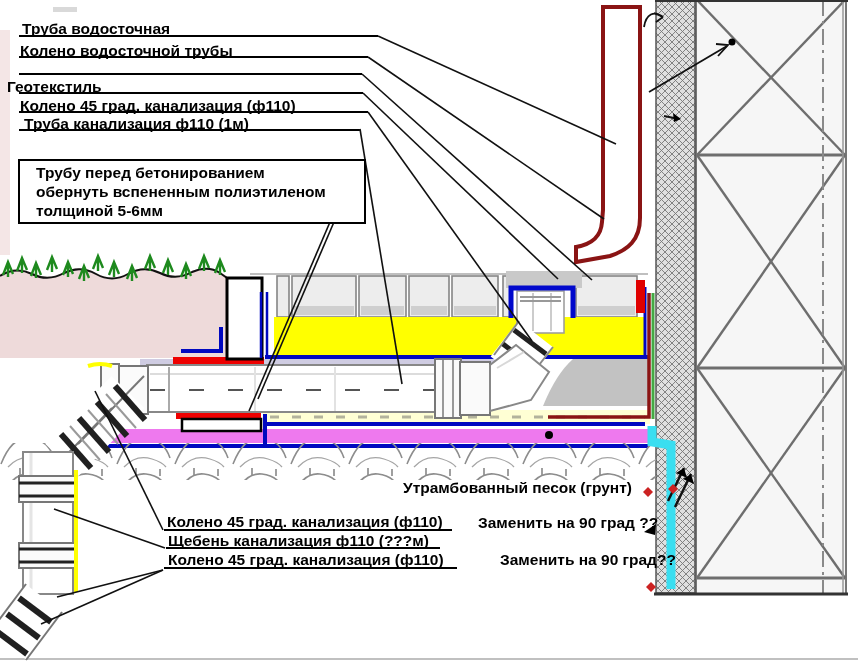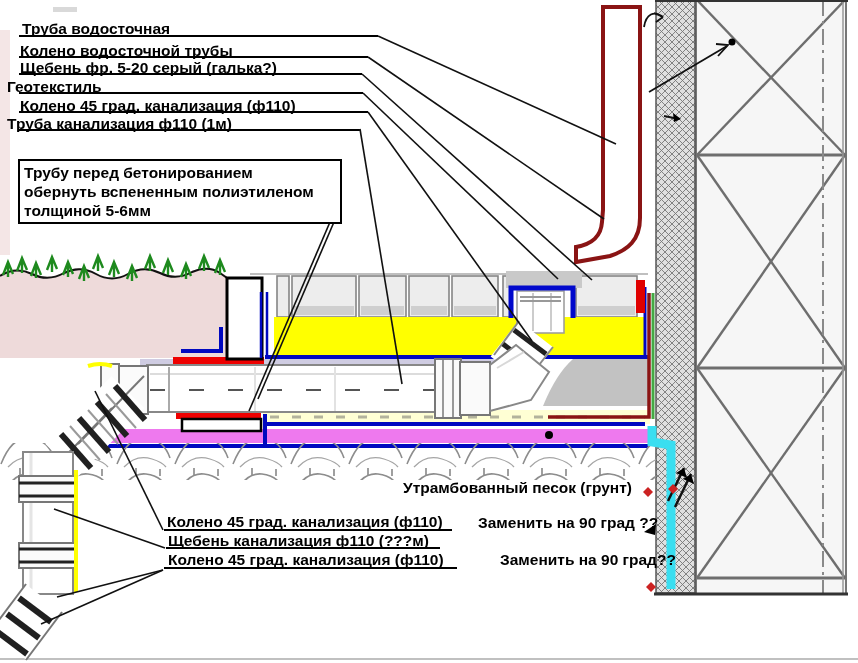--- a/index.html
+++ b/index.html
@@ -1,21 +1,21 @@
 <!DOCTYPE html>
 <html><head>
 <meta charset="utf-8">
 <style>
   html,body{margin:0;padding:0;}
   body{width:858px;height:663px;position:relative;background:#fff;overflow:hidden;
        font-family:"Liberation Sans", sans-serif;}
   .stage{position:absolute;left:0;top:0;width:858px;height:562px;}
   .lbl{position:absolute;font-weight:bold;font-size:15.5px;color:#000;white-space:nowrap;line-height:17px;}
   .notebox{position:absolute;left:18px;top:159px;width:312px;border:2px solid #000;background:#fff;
-           padding:2px 4px;font-weight:bold;font-size:15.5px;line-height:19px;}
+           padding:2px 16px;font-weight:bold;font-size:15.5px;line-height:19px;}
   svg{position:absolute;left:0;top:0;}
 </style>
 </head>
 <body>
 
 <div class="stage">
 
 <svg width="858" height="663" viewBox="0 0 858 663">
   <defs>
     <pattern id="hatch" width="7" height="7" patternUnits="userSpaceOnUse">
@@ -254,24 +254,23 @@
     <line x1="330" y1="222" x2="249" y2="411"></line>
     <line x1="163" y1="530" x2="95" y2="391"></line>
     <line x1="165" y1="548" x2="54" y2="509"></line>
     <line x1="163" y1="570" x2="57" y2="597"></line>
     <line x1="163" y1="570" x2="41" y2="624"></line>
   </g>
 </svg>
 
 <div class="lbl" style="left:22px;top:20px;">Труба водосточная</div>
 <div class="lbl" style="left:20px;top:42px;">Колено водосточной трубы</div>
-<div class="lbl" style="left:20px;top:59px;">Щебень фр. 5-20 серый (галька?)</div>
 <div class="lbl" style="left:7px;top:78px;">Геотекстиль</div>
 <div class="lbl" style="left:20px;top:97px;">Колено 45 град. канализация (ф110)</div>
-<div class="lbl" style="left:7px;top:115px;">Труба канализация ф110 (1м)</div>
+<div class="lbl" style="left:24px;top:115px;">Труба канализация ф110 (1м)</div>
 
 <div class="notebox">
   <div>Трубу перед бетонированием</div>
   <div>обернуть вспененным полиэтиленом</div>
   <div>толщиной 5-6мм</div>
 </div>
 
 <div class="lbl" style="left:403px;top:479px;">Утрамбованный песок (грунт)</div>
 
 <div class="lbl" style="left:167px;top:513px;">Колено 45 град. канализация (ф110)</div>

